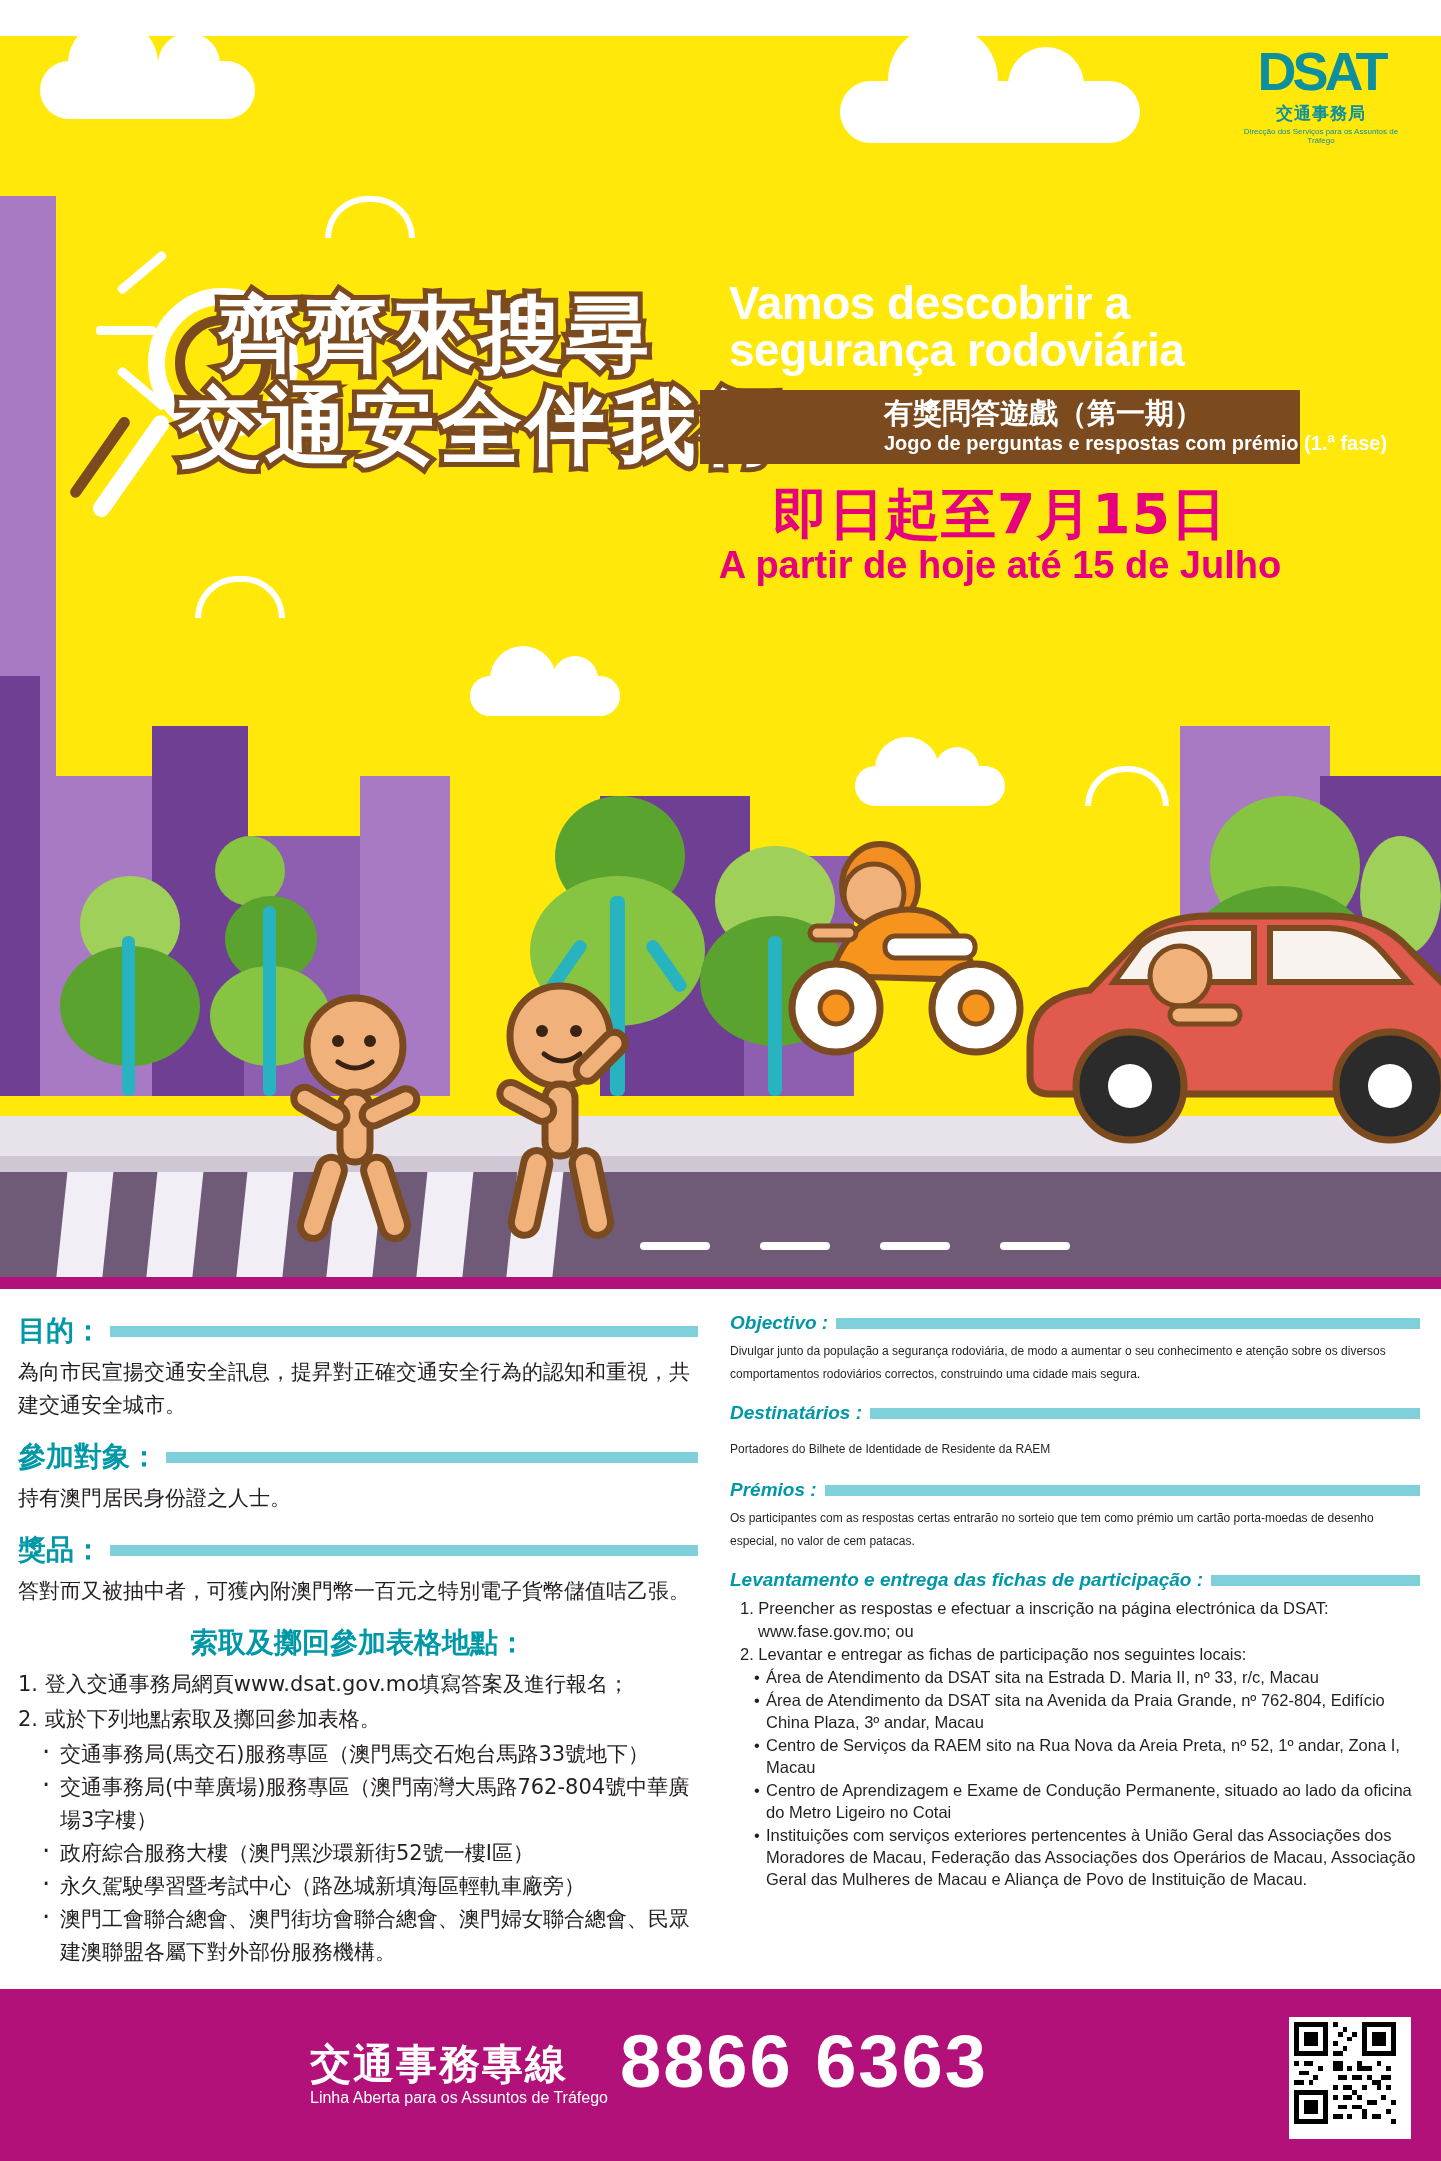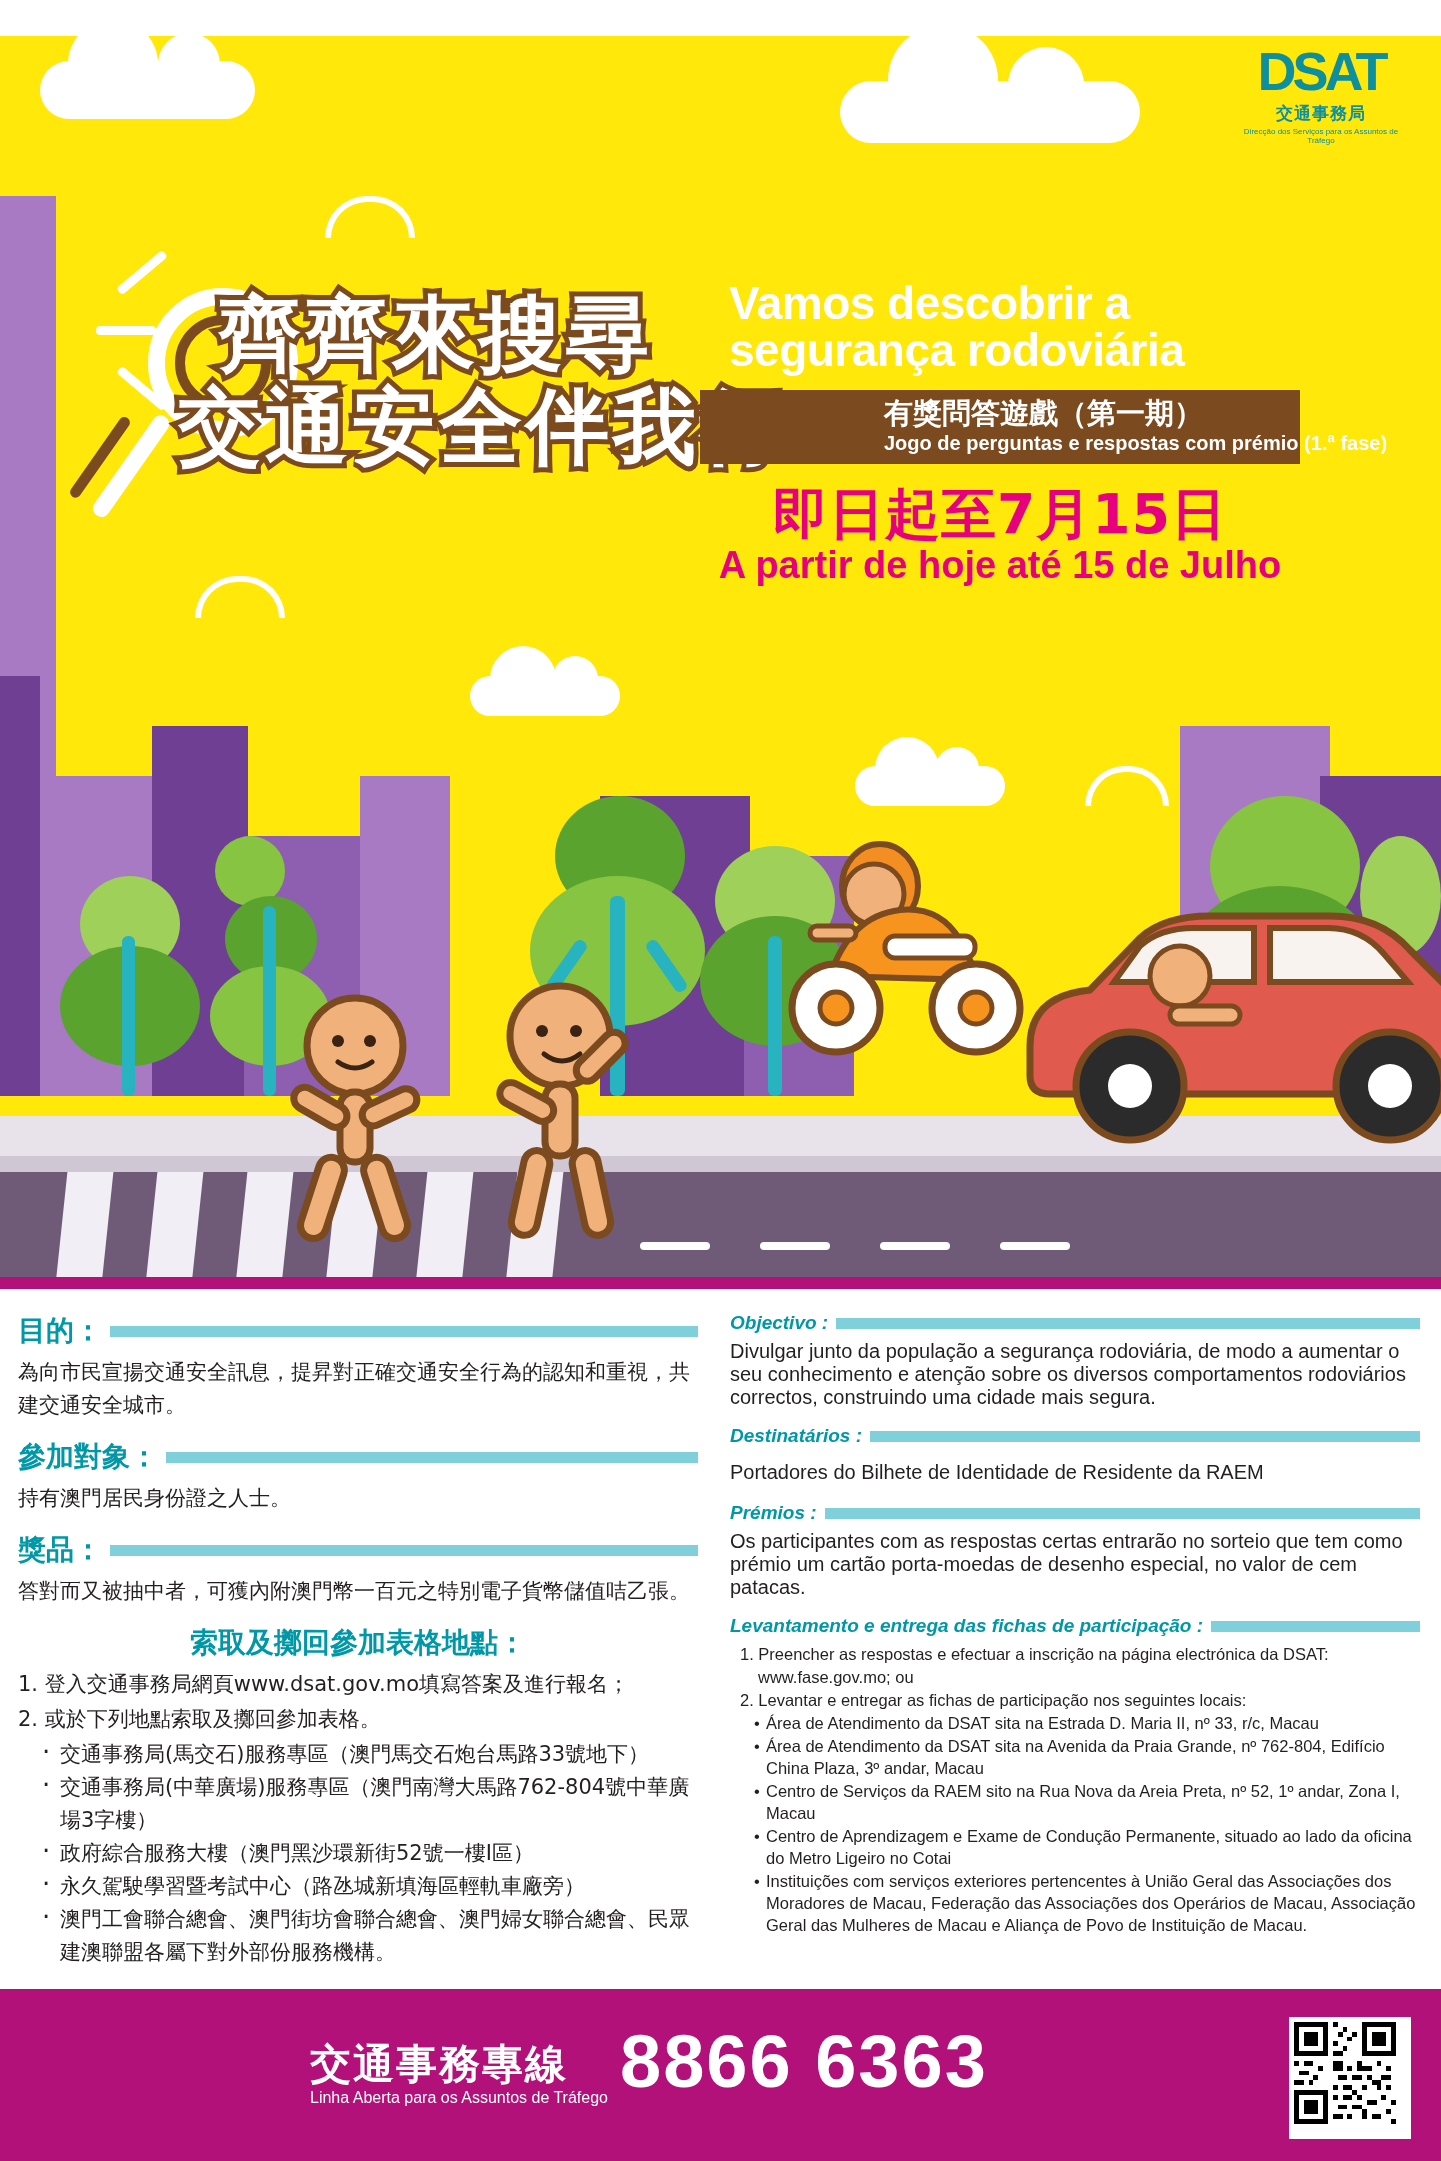--- a/index.html
+++ b/index.html
@@ -123,21 +123,21 @@
   .col-r{position:absolute;left:730px;top:35px;width:690px;}
 
   .hd-cn{font-size:28px;font-weight:bold;color:#0097a7;white-space:nowrap;display:inline-block;vertical-align:middle;
     font-family:"DejaVu Sans","Liberation Sans",sans-serif;}
   .hd-row{display:flex;align-items:center;margin-bottom:6px;}
   .hd-rule{flex:1;height:11px;background:#7fd0da;margin-left:8px;}
   .body-cn{font-size:21px;color:#231f20;line-height:33px;
     font-family:"DejaVu Sans","Liberation Sans",sans-serif;}
 
   .hd-pt{font-size:19px;font-weight:bold;font-style:italic;color:#0097a7;white-space:nowrap;display:inline-block;}
-  .body-pt{font-size:20px;color:#231f20;line-height:23px;}
+  .body-pt{font-size:12px;color:#231f20;line-height:23px;}
   .list-pt{font-size:16.5px;color:#231f20;line-height:22px;margin:0;padding:0;list-style:none;}
   .list-pt li{margin-bottom:1px;}
   .sub-list{margin:0;padding-left:14px;list-style:none;}
   .sub-list li{position:relative;padding-left:12px;}
   .sub-list li:before{content:"•";position:absolute;left:0;top:0;}
   .ind{padding-left:18px;}
 
   .cn-list{list-style:none;margin:0;padding:0;}
   .cn-list li{margin-bottom:2px;}
   .cn-sub{list-style:none;margin:0;padding-left:22px;}

